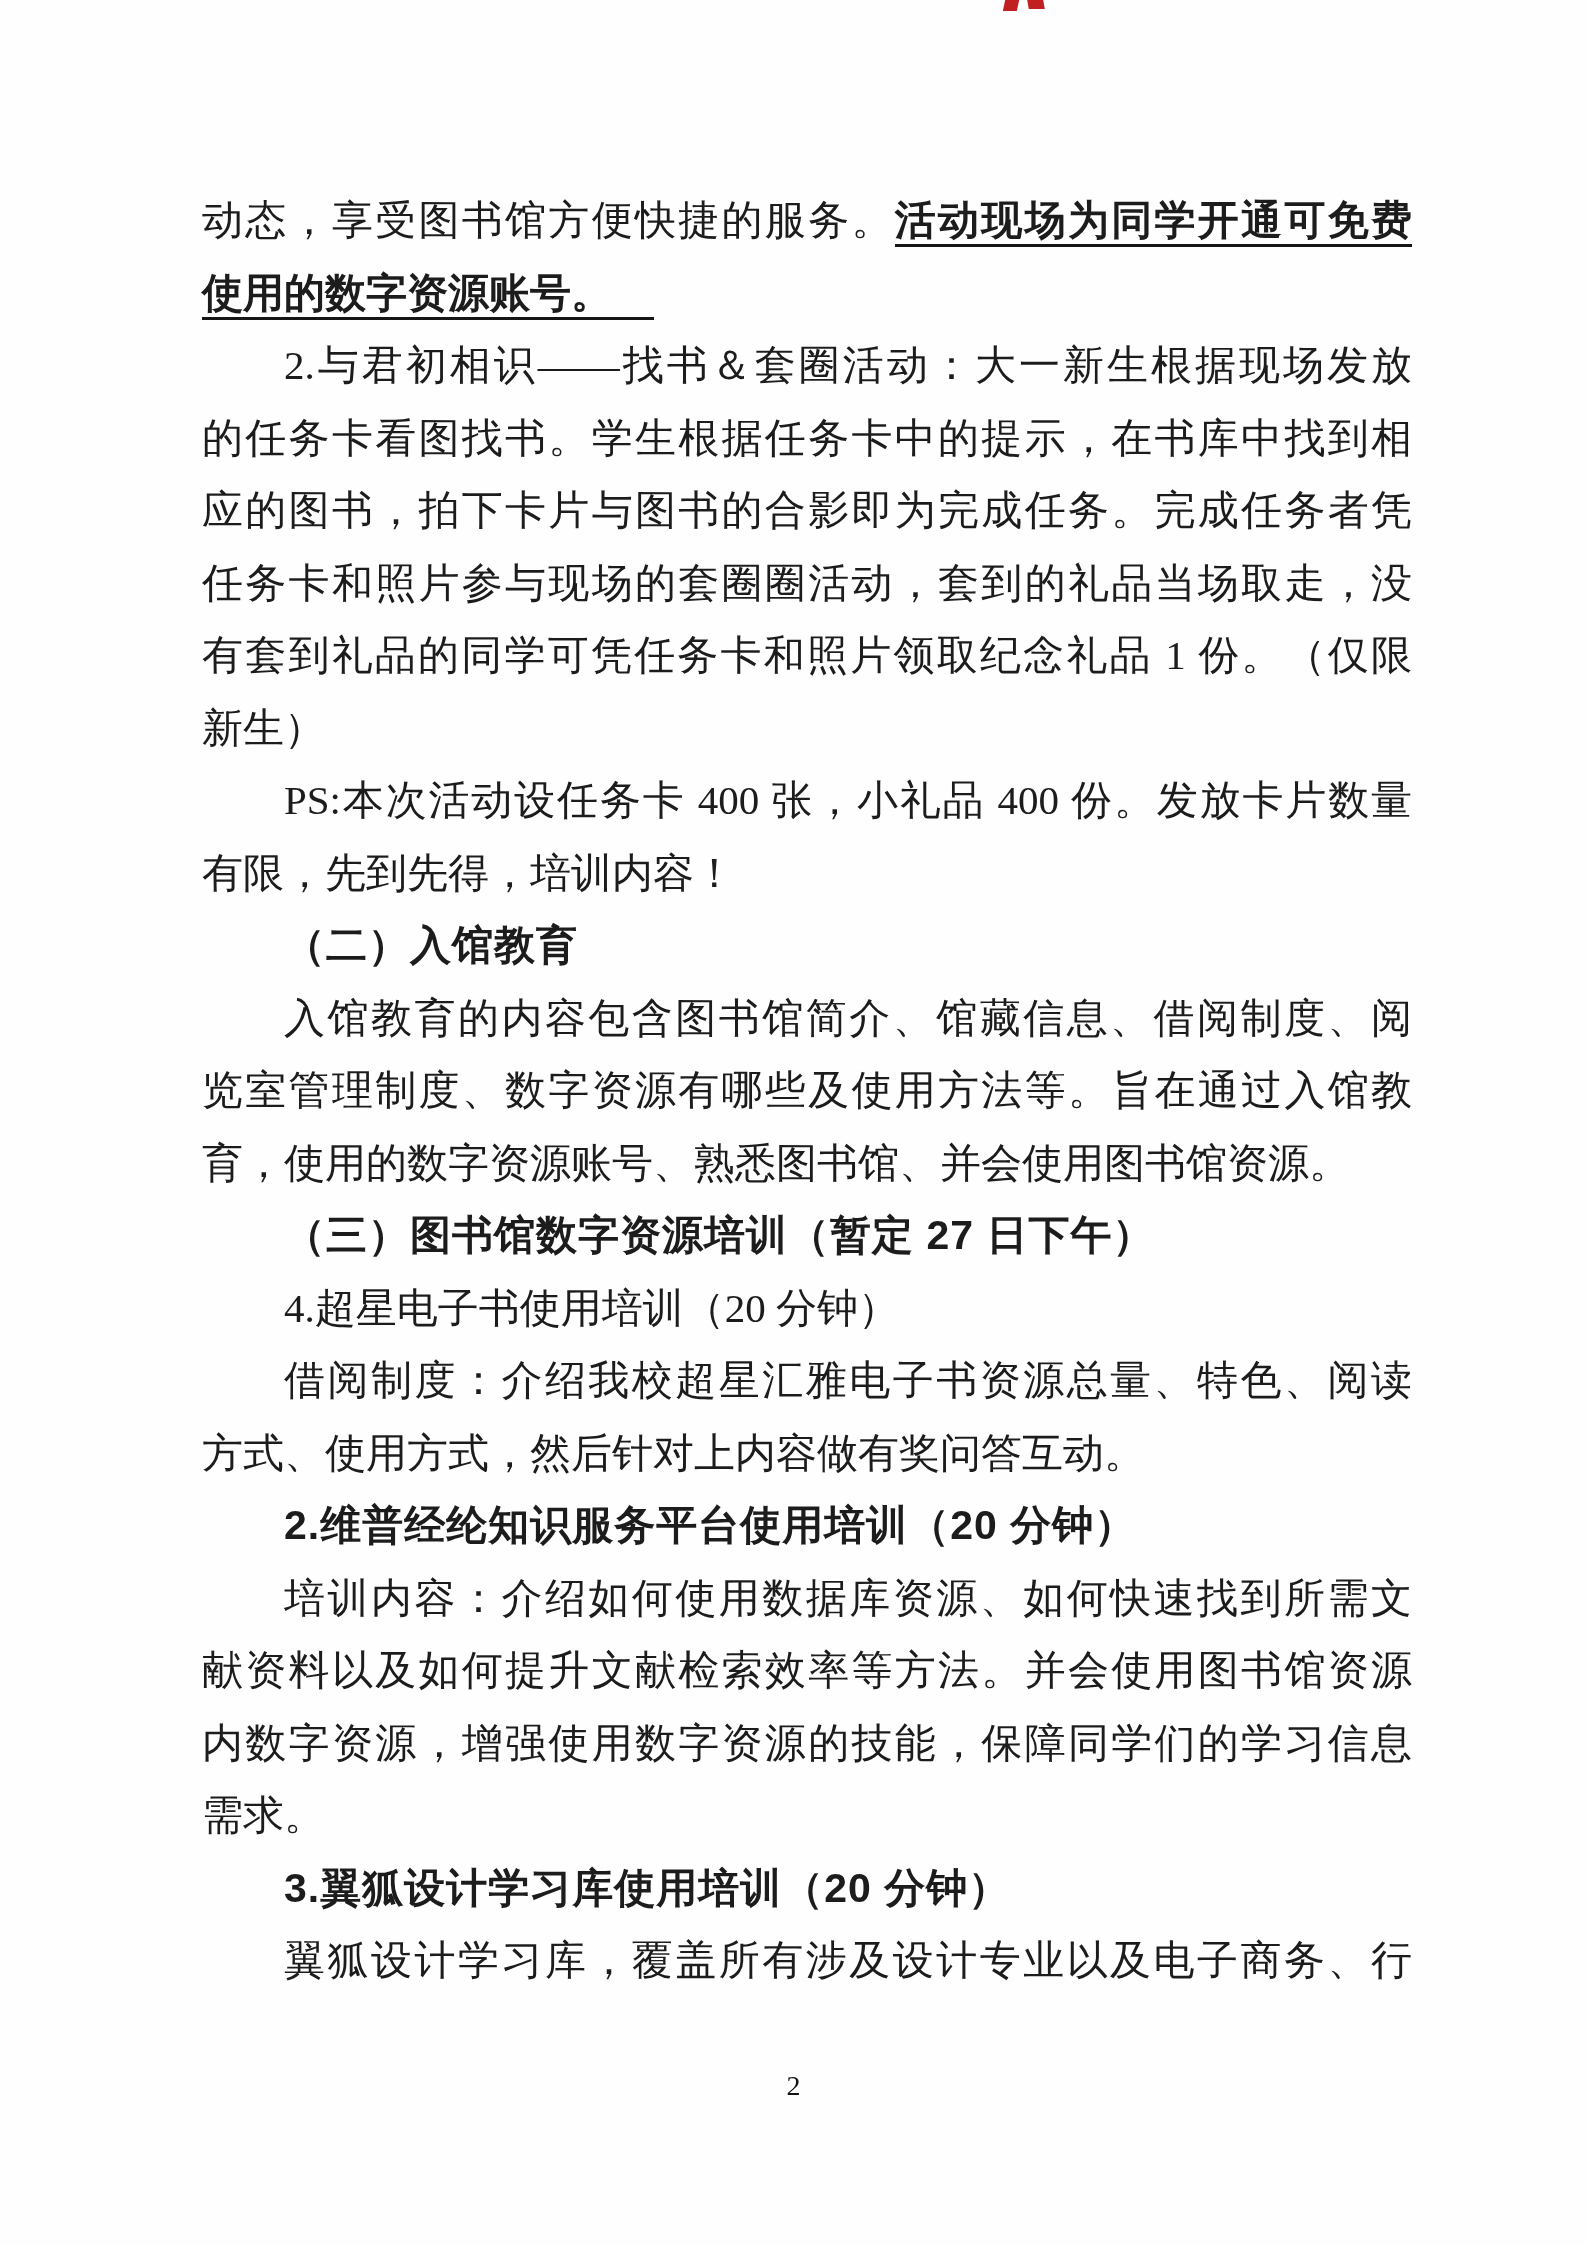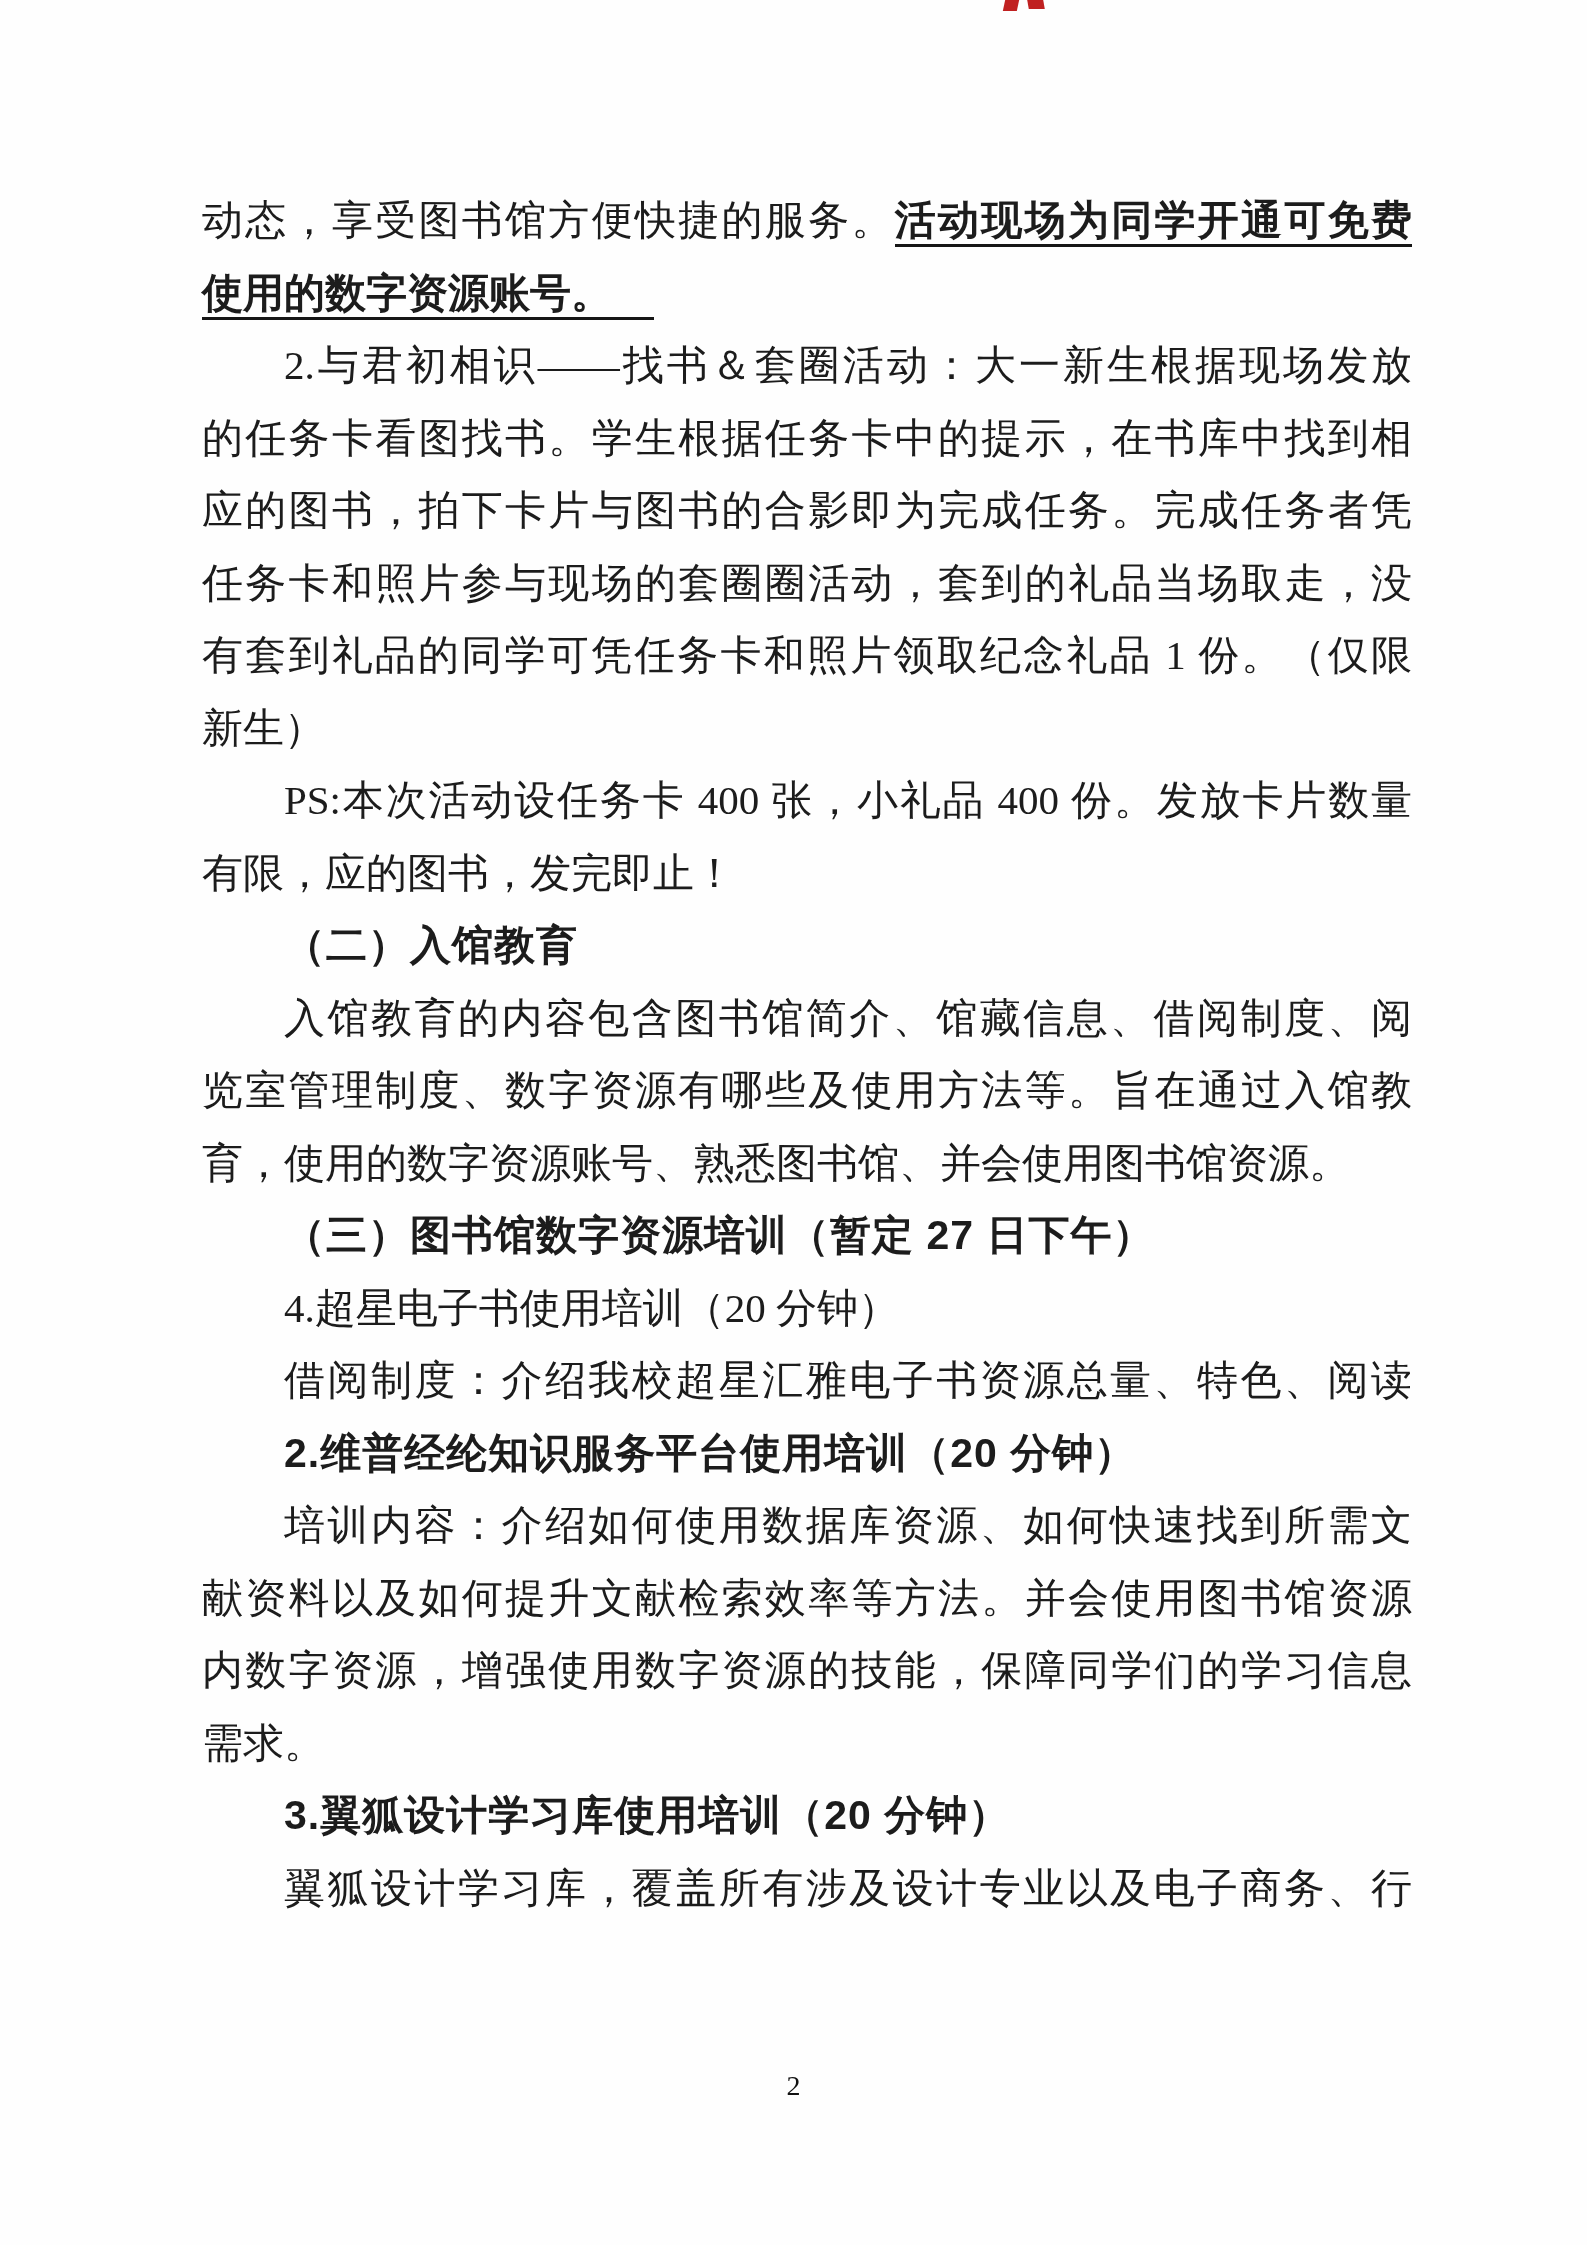--- a/index.html
+++ b/index.html
@@ -70,28 +70,29 @@
   <div class="page-body">
       <div class="line justify"><span class="seg">动态，享受图书馆方便快捷的服务。</span><span class="seg bold u">活动现场为同学开通可免费</span></div>
       <div class="line"><span class="seg bold u u-ext">使用的数字资源账号。</span></div>
       <div class="line justify indent"><span class="seg">2.与君初相识——找书＆套圈活动：大一新生根据现场发放</span></div>
       <div class="line justify"><span class="seg">的任务卡看图找书。学生根据任务卡中的提示，在书库中找到相</span></div>
       <div class="line justify"><span class="seg">应的图书，拍下卡片与图书的合影即为完成任务。完成任务者凭</span></div>
       <div class="line justify"><span class="seg">任务卡和照片参与现场的套圈圈活动，套到的礼品当场取走，没</span></div>
       <div class="line justify"><span class="seg">有套到礼品的同学可凭任务卡和照片领取纪念礼品 1 份。（仅限</span></div>
       <div class="line"><span class="seg">新生）</span></div>
       <div class="line justify indent"><span class="seg">PS:本次活动设任务卡 400 张，小礼品 400 份。发放卡片数量</span></div>
-      <div class="line"><span class="seg">有限，应的图书，发完即止！</span></div>
+      <div class="line"><span class="seg">有限，先到先得，培训内容！</span></div>
       <div class="line indent"><span class="seg sans">（二）入馆教育</span></div>
       <div class="line justify indent"><span class="seg">入馆教育的内容包含图书馆简介、馆藏信息、借阅制度、阅</span></div>
       <div class="line justify"><span class="seg">览室管理制度、数字资源有哪些及使用方法等。旨在通过入馆教</span></div>
       <div class="line"><span class="seg">育，使用的数字资源账号、熟悉图书馆、并会使用图书馆资源。</span></div>
       <div class="line indent"><span class="seg sans">（三）图书馆数字资源培训（暂定 27 日下午）</span></div>
       <div class="line indent"><span class="seg">4.超星电子书使用培训（20 分钟）</span></div>
       <div class="line justify indent"><span class="seg">借阅制度：介绍我校超星汇雅电子书资源总量、特色、阅读</span></div>
+      <div class="line"><span class="seg">方式、使用方式，然后针对上内容做有奖问答互动。</span></div>
       <div class="line indent"><span class="seg sans">2.维普经纶知识服务平台使用培训（20 分钟）</span></div>
       <div class="line justify indent"><span class="seg">培训内容：介绍如何使用数据库资源、如何快速找到所需文</span></div>
       <div class="line justify"><span class="seg">献资料以及如何提升文献检索效率等方法。并会使用图书馆资源</span></div>
       <div class="line justify"><span class="seg">内数字资源，增强使用数字资源的技能，保障同学们的学习信息</span></div>
       <div class="line"><span class="seg">需求。</span></div>
       <div class="line indent"><span class="seg sans">3.翼狐设计学习库使用培训（20 分钟）</span></div>
       <div class="line justify indent"><span class="seg">翼狐设计学习库，覆盖所有涉及设计专业以及电子商务、行</span></div>
     </div>
 
   <div class="page-footer">

